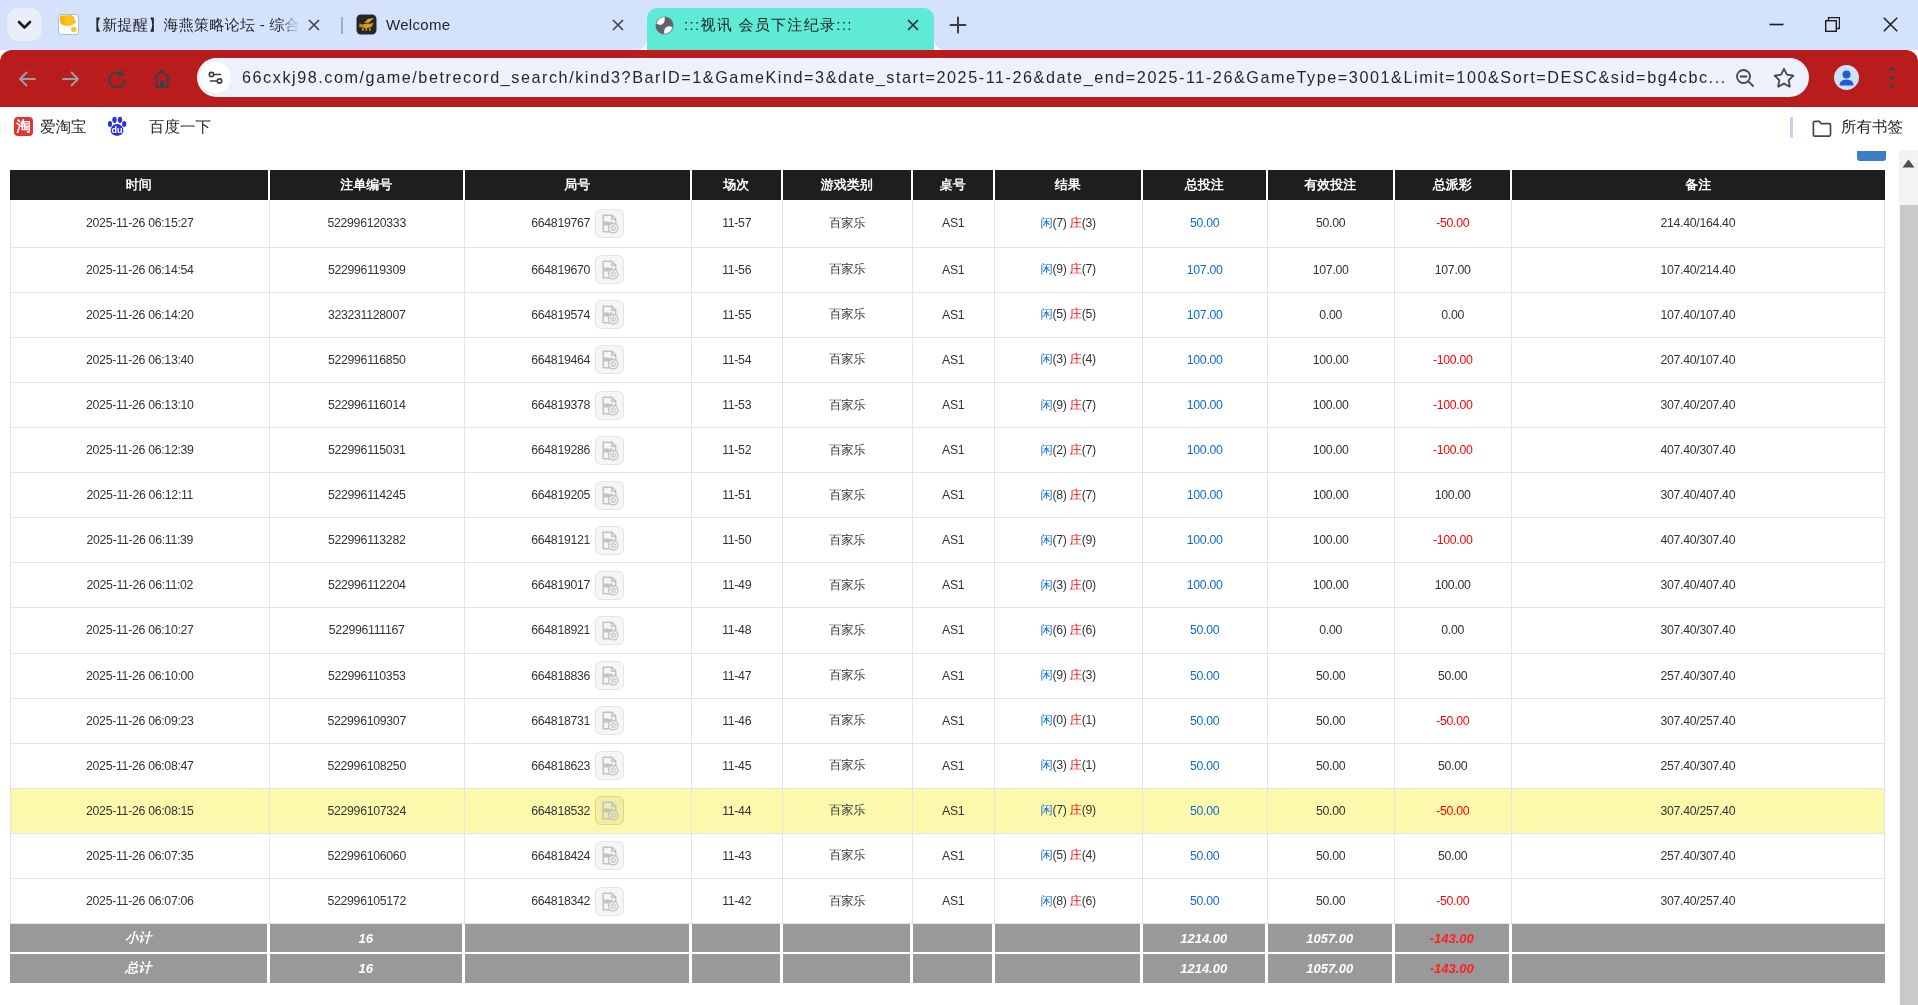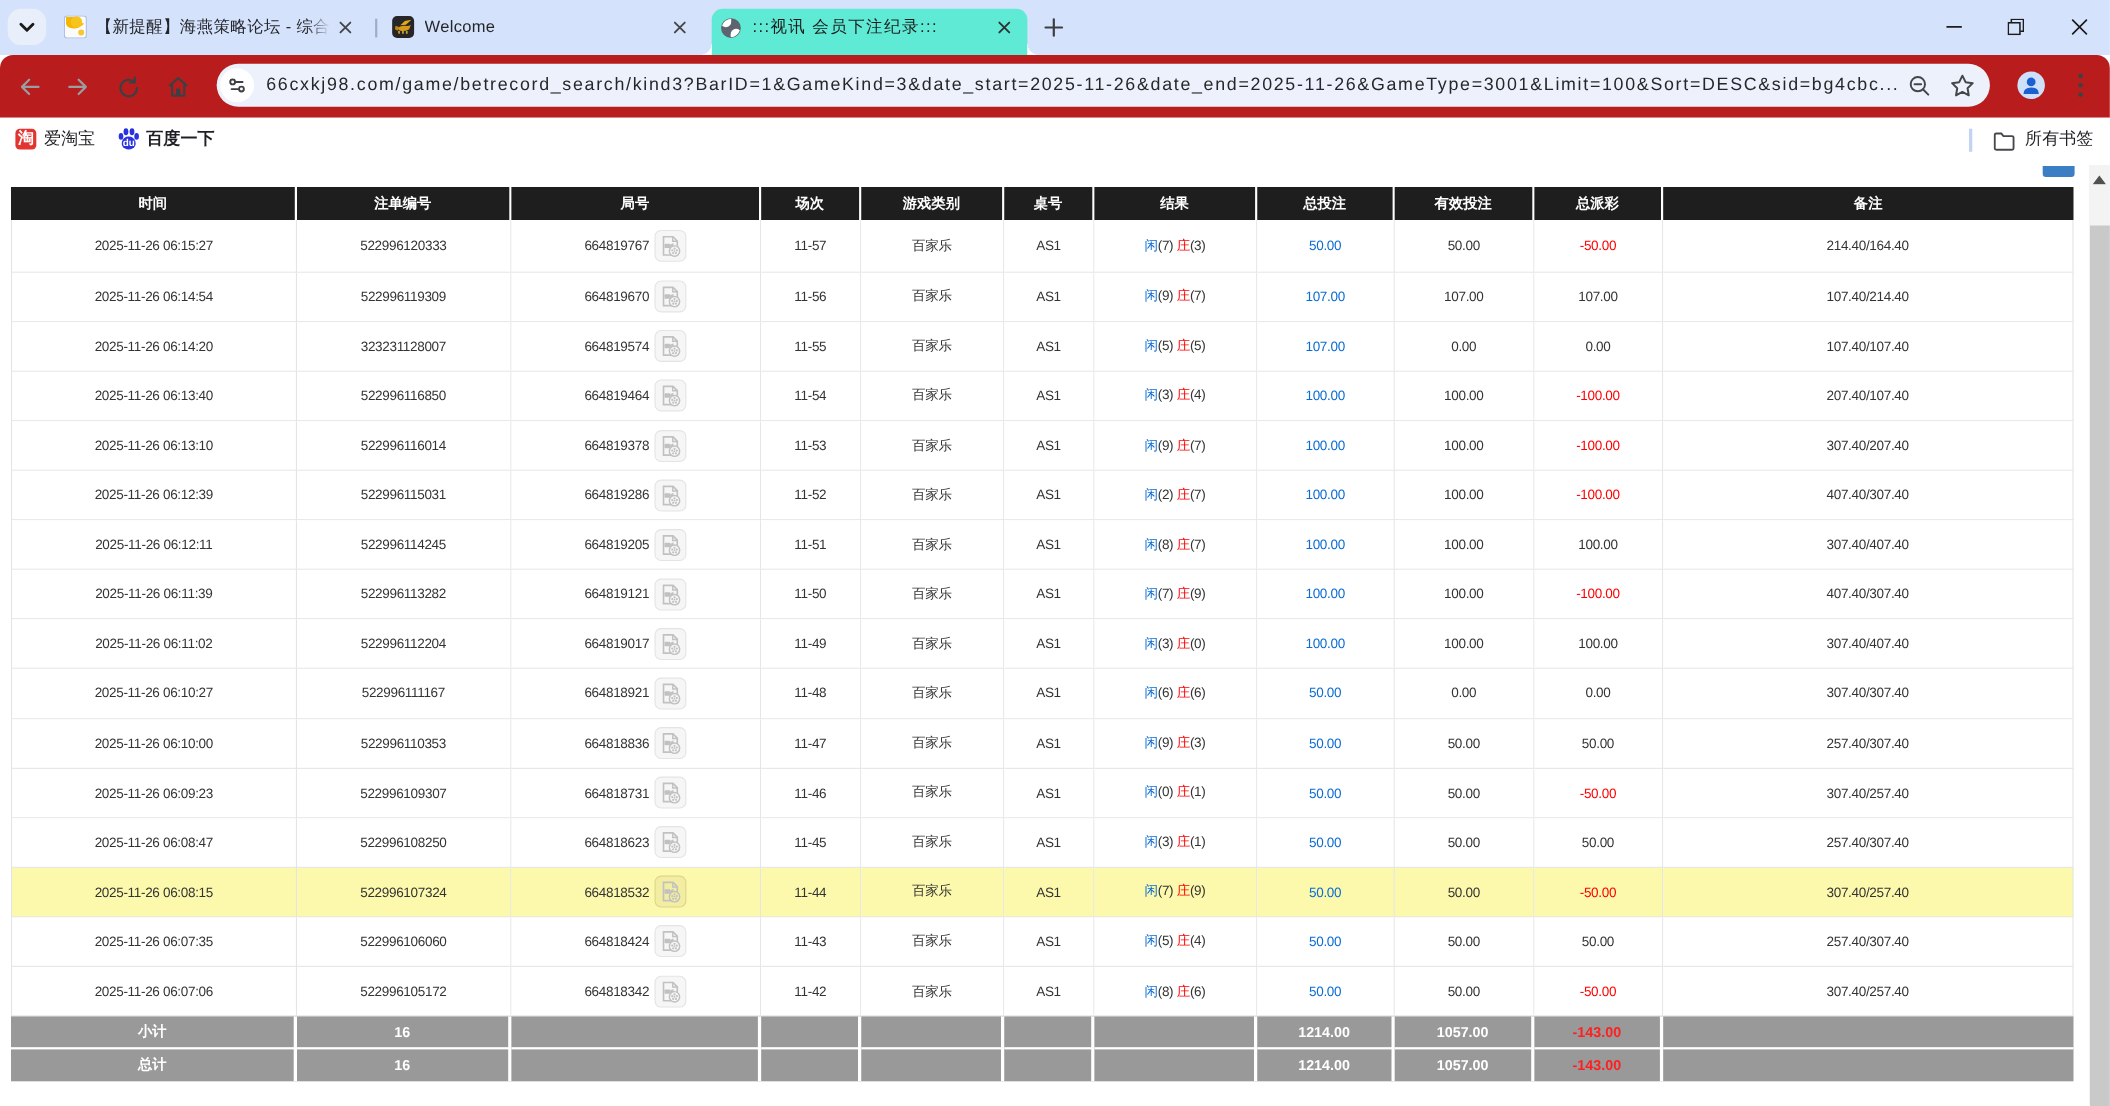--- a/index.html
+++ b/index.html
@@ -37,21 +37,21 @@
 #tbl > div { display:flex; align-items:center; justify-content:center; }
 .hc { height:30px; background:#1e1e1e; color:#fff; font-size:13px; font-weight:bold; border-right:2px solid #fff; }
 .hc.c10 { border-right:none; }
 .bc { height:45.1px; background:#fff; color:#333; font-size:12.3px; letter-spacing:-0.3px;
   border-right:1.5px solid #e4e4e4; border-bottom:1.5px solid #e4e4e4; }
 .bc.c0 { border-left:1.5px solid #e4e4e4; }
 .bc.c10 { border-right:1.5px solid #e4e4e4; }
 .bc.y { background:#fcf9ad; }
 .bc.r0 { height:47.7px; }
 .fc { background:#999; color:#fff; font-size:13px; font-weight:bold;
-  border-right:3px solid #fff; }
+  border-right:3px solid #fff;font-style:italic; }
 .fc.f1 { height:28px; }
 .fc.f2 { height:30.5px; border-top:2.5px solid #fff; }
 .fc.c10 { border-right:none; }
 .gid { margin-right:5px; }
 .vbtn { width:29px; height:29px; border-radius:6px; border:1px solid; display:flex; align-items:center; justify-content:center; }
 .bx { color:#0c6cd4; }
 .bz { color:#f00; }
 </style></head>
 <body>
 <div id="tabstrip">
@@ -158,21 +158,21 @@
   <div id="tb-ic">淘</div>
   <div class="bktext" style="left:40px;">爱淘宝</div>
   <svg class="abs" style="left:106px;top:8px" width="22" height="22" viewBox="0 0 22 22">
       <ellipse cx="4" cy="9" rx="2.1" ry="3" fill="#2932e1"></ellipse>
       <ellipse cx="8.5" cy="4.8" rx="2.2" ry="3.1" fill="#2932e1"></ellipse>
       <ellipse cx="14" cy="4.8" rx="2.2" ry="3.1" fill="#2932e1"></ellipse>
       <ellipse cx="18.2" cy="9" rx="2.1" ry="3" fill="#2932e1"></ellipse>
       <path d="M11 9 q4.5 0 6 4.5 q1.3 4.6 -2.6 6.6 q-3.4 1.6 -6.8 0 q-3.9 -2 -2.6 -6.6 Q6.5 9 11 9 z" fill="#2932e1"></path>
       <text x="11" y="18" font-size="9" font-weight="bold" fill="#fff" text-anchor="middle" font-family="Liberation Sans">du</text>
     </svg>
-  <div class="bktext" style="left:133px;font-weight:bold;">百度一下</div>
+  <div class="bktext" style="left:149px;">百度一下</div>
   <div class="abs" style="left:1789.5px;top:10px;width:3px;height:21px;background:#c3d4f2;"></div>
   <svg class="abs" style="left:1811.5px;top:12.5px" width="20" height="18" viewBox="0 0 20 18">
       <path d="M1.4 2.8 q0 -1.4 1.4 -1.4 h4.6 l1.9 2.3 h7.8 q1.4 0 1.4 1.4 v9.6 q0 1.4 -1.4 1.4 h-14.3 q-1.4 0 -1.4 -1.4 z" fill="none" stroke="#45484b" stroke-width="1.7"></path>
     </svg>
   <div class="bktext" style="left:1841px;">所有书签</div>
 </div>
 <div id="bluebtn"></div>
 <div id="sbtrack"></div>
 <svg class="abs" style="left:1902px;top:159px" width="13" height="9" viewBox="0 0 13 9">
     <path d="M6.5 0.5 L12.5 8.5 H0.5 z" fill="#505050"></path>

